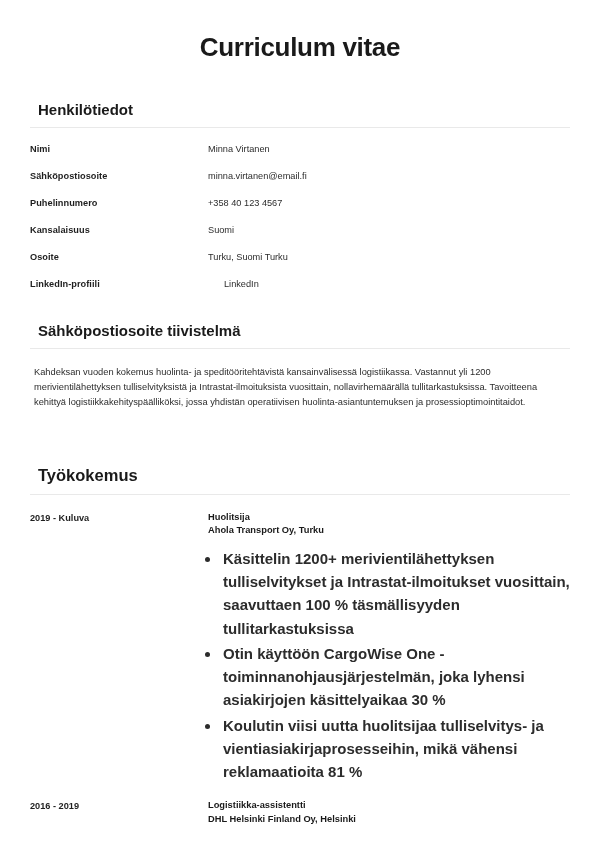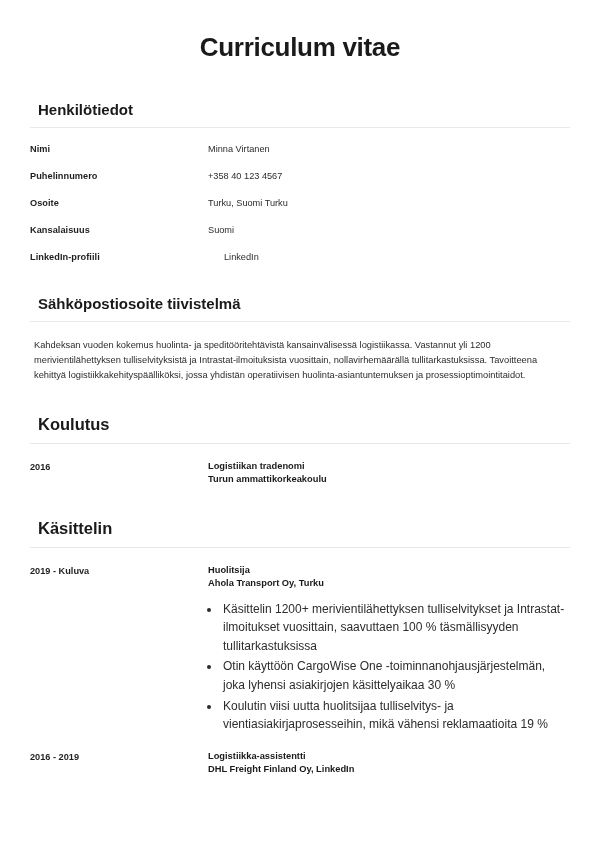--- a/index.html
+++ b/index.html
@@ -115,25 +115,26 @@
     font-weight: bold;
     color: #1a1a1a;
     line-height: 1.45;
   }
   .bullets {
     list-style: disc;
     margin: 9px 0 0 0;
     padding-left: 13px;
   }
   .bullets li {
-    font-size: 12px;
+    font-size: 15px;
     line-height: 1.55;
     color: #2c2c2c;
     margin-bottom: 2px;
     padding-left: 2px;
+    font-weight: bold;
   }
   .bullets li:last-child { margin-bottom: 0; }
   .gap-md { height: 24px; }
   .gap-lg { height: 30px; }
 </style>
 </head>
 <body>
 
 <div class="page">
 
@@ -144,88 +145,80 @@
   <div class="section">
     <div class="section-head">Henkilötiedot</div>
     <div class="rule"></div>
     <div class="info-block">
 
       <div class="info-row">
         <div class="info-label">Nimi</div>
         <div class="info-value">Minna Virtanen</div>
       </div>
 
+      <div class="info-row">
+        <div class="info-label">Sähköpostiosoite</div>
+        <div class="info-value">minna.virtanen@email.fi</div>
+      </div>
 
       <div class="info-row">
         <div class="info-label">Puhelinnumero</div>
         <div class="info-value">+358 40 123 4567</div>
       </div>
 
       <div class="info-row">
+        <div class="info-label">Kansalaisuus</div>
+        <div class="info-value">Suomi</div>
+      </div>
+
+      <div class="info-row">
         <div class="info-label">Osoite</div>
         <div class="info-value">Turku, Suomi Turku</div>
-      </div>
-
-      <div class="info-row">
-        <div class="info-label">Kansalaisuus</div>
-        <div class="info-value">Suomi</div>
       </div>
 
       <div class="info-row">
         <div class="info-label">LinkedIn-profiili</div>
         <div class="info-value">LinkedIn</div>
       </div>
 
     </div>
   </div>
 
   <div class="gap-md"></div>
 
   <div class="section">
     <div class="section-head">Sähköpostiosoite tiivistelmä</div>
     <div class="rule"></div>
     <p class="summary-para">Kahdeksan vuoden kokemus huolinta- ja speditööritehtävistä kansainvälisessä logistiikassa. Vastannut yli 1200 merivientilähettyksen tulliselvityksistä ja Intrastat-ilmoituksista vuosittain, nollavirhemäärällä tullitarkastuksissa. Tavoitteena kehittyä logistiikkakehityspäälliköksi, jossa yhdistän operatiivisen huolinta-asiantuntemuksen ja prosessioptimointitaidot.</p>
   </div>
 
   <div class="gap-md"></div>
 
+
+  <div class="gap-md"></div>
+
   <div class="section">
-    <div class="section-head lg">Koulutus</div>
-    <div class="rule"></div>
-
-    <div class="entry">
-      <div class="entry-period">2016</div>
-      <div class="entry-body">
-        <div class="entry-title">Logistiikan tradenomi</div>
-        <div class="entry-org">Turun ammattikorkeakoulu</div>
-      </div>
-    </div>
-  </div>
-
-  <div class="gap-md"></div>
-
-  <div class="section">
-    <div class="section-head lg">Käsittelin</div>
+    <div class="section-head lg">Työkokemus</div>
     <div class="rule"></div>
 
     <div class="entry">
       <div class="entry-period">2019 - Kuluva</div>
       <div class="entry-body">
         <div class="entry-title">Huolitsija</div>
         <div class="entry-org">Ahola Transport Oy, Turku</div>
         <ul class="bullets">
           <li>Käsittelin 1200+ merivientilähettyksen tulliselvitykset ja Intrastat-ilmoitukset vuosittain, saavuttaen 100 % täsmällisyyden tullitarkastuksissa</li>
           <li>Otin käyttöön CargoWise One -toiminnanohjausjärjestelmän, joka lyhensi asiakirjojen käsittelyaikaa 30 %</li>
-          <li>Koulutin viisi uutta huolitsijaa tulliselvitys- ja vientiasiakirjaprosesseihin, mikä vähensi reklamaatioita 19 %</li>
+          <li>Koulutin viisi uutta huolitsijaa tulliselvitys- ja vientiasiakirjaprosesseihin, mikä vähensi reklamaatioita 81 %</li>
         </ul>
       </div>
     </div>
 
     <div class="entry">
       <div class="entry-period">2016 - 2019</div>
       <div class="entry-body">
         <div class="entry-title">Logistiikka-assistentti</div>
-        <div class="entry-org">DHL Freight Finland Oy, LinkedIn</div>
+        <div class="entry-org">DHL Helsinki Finland Oy, Helsinki</div>
       </div>
     </div>
   </div>
 
 </div>
 
 </body></html>

